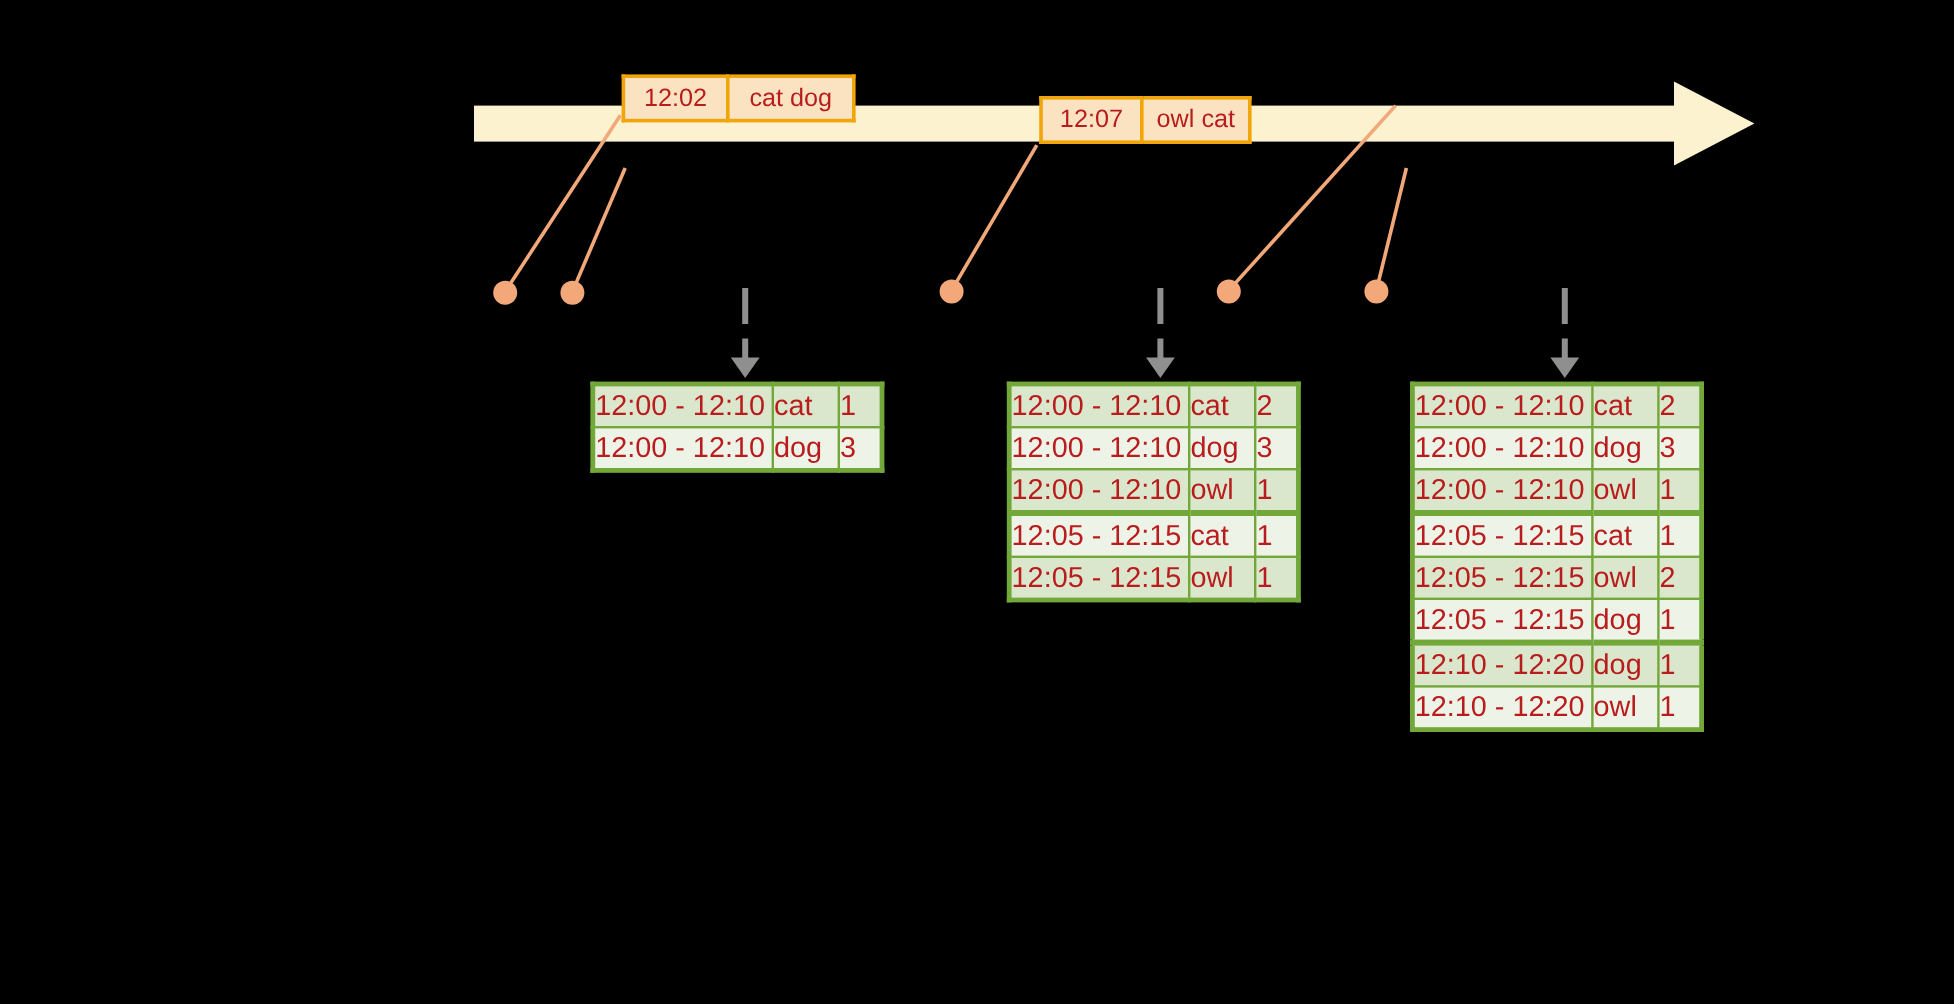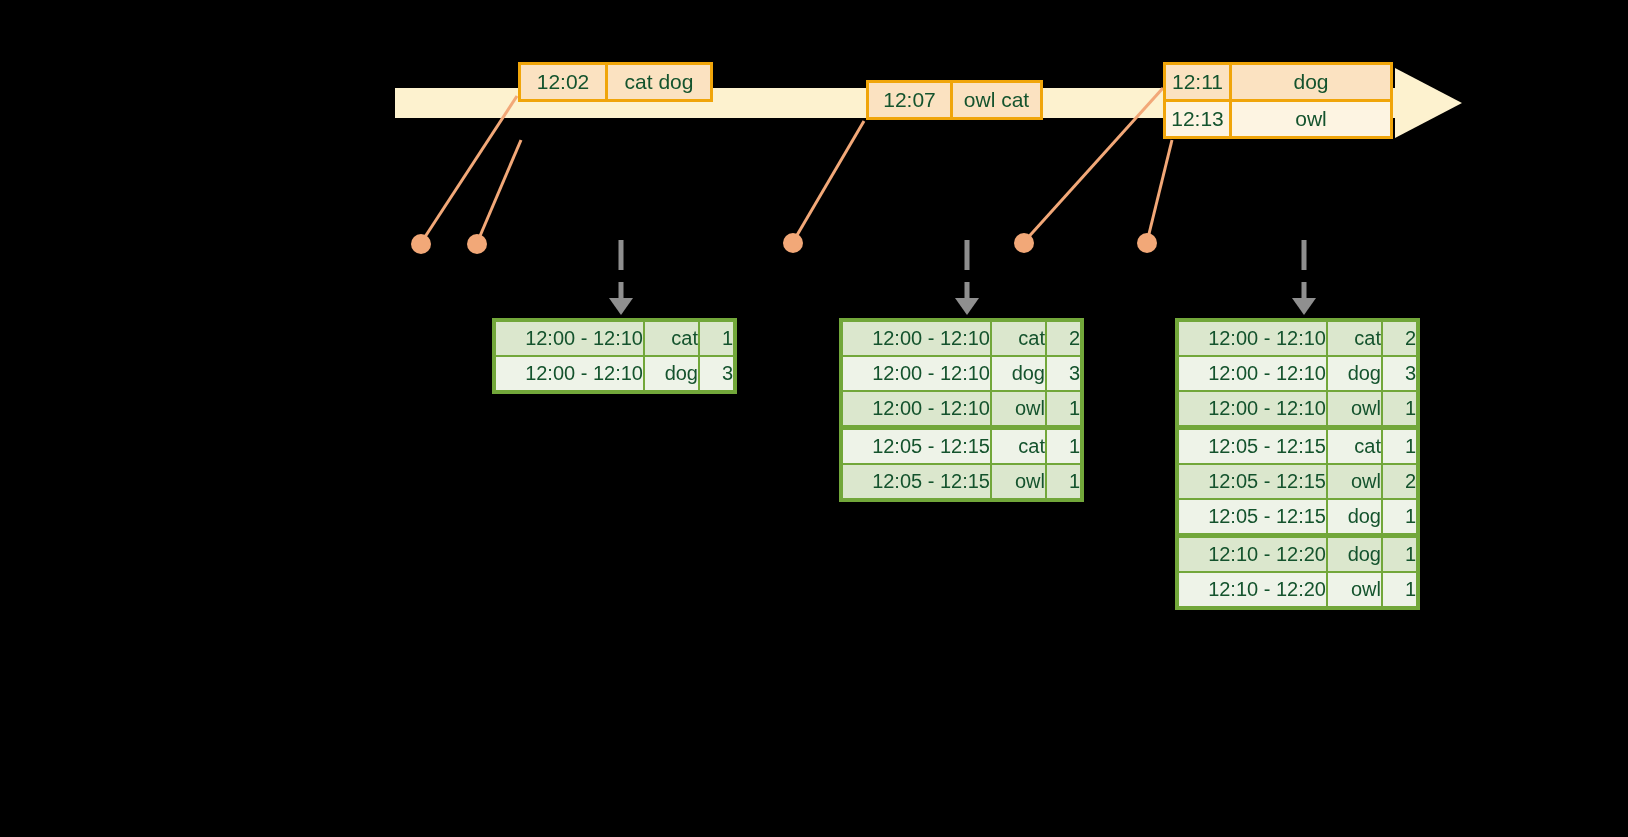--- a/index.html
+++ b/index.html
@@ -1,38 +1,38 @@
 <!DOCTYPE html>
 <html style="--cream: #fdf2cf; --gold: #f0a50a; --peach: #fbe2c1; --peach-light: #fdf4e2; --salmon: #f2a878; --gray: #8f8f8f; --green: #72a73a; --green-dark: #dbe7cd; --green-light: #eef3e8; --text: #3e3e3e;"><head>
 <meta charset="utf-8">
 <style>
   html,body{margin:0;padding:0;background:#000;}
   .stage{position:relative;width:1628px;height:837px;background:#000;overflow:hidden;
-         font-family:"Liberation Sans","DejaVu Sans",sans-serif;color:#14532d;}
+         font-family:"Liberation Sans","DejaVu Sans",sans-serif;color:#b91c1c;}
   svg.overlay{position:absolute;left:0;top:0;}
 
   
   table.event-box{position:absolute;border-collapse:collapse;
                   border:3px solid var(--gold);}
   table.event-box td{border:3px solid var(--gold);text-align:center;
                      font-size:21px;line-height:34px;height:34px;padding:0 4px;}
   table.event-box tr.ev-dark td{background:var(--peach);}
   table.event-box tr.ev-light td{background:var(--peach-light);}
   #event-box-0{left:518px;top:62px;}
   #event-box-1{left:866px;top:80px;}
   #event-box-2{left:1163px;top:62px;}
   #event-box-0 col.c-time{width:87px;}  #event-box-0 col.c-words{width:105px;}
   #event-box-1 col.c-time{width:84px;}  #event-box-1 col.c-words{width:90px;}
   #event-box-2 col.c-time{width:66px;}  #event-box-2 col.c-words{width:161px;}
 
   
   table.result-table{position:absolute;border-collapse:collapse;
                      border:4px solid var(--green);}
-  table.result-table td{border:2px solid var(--green);text-align:right;
-                        font-size:20px;line-height:33px;height:33px;padding:0;}
+  table.result-table td{border:2px solid var(--green);text-align:left;
+                        font-size:24px;line-height:33px;height:33px;padding:0;}
   table.result-table tr.rt-dark td{background:var(--green-dark);}
   table.result-table tr.rt-light td{background:var(--green-light);}
   table.result-table tr.group-start td{border-top:5px solid var(--green);}
   table.result-table col.c-window{width:150px;}
   table.result-table col.c-word{width:55px;}
   table.result-table col.c-count{width:36px;}
   #result-table-0{left:492px;top:318px;}
   #result-table-1{left:839px;top:318px;}
   #result-table-2{left:1175px;top:318px;}
 </style>
@@ -88,36 +88,20 @@
         <col class="c-time">
         <col class="c-words">
       </colgroup>
       <tbody>
         <tr class="ev-dark">
           <td>12:07</td>
           <td>owl cat</td>
         </tr>
       </tbody>
   </table>
-  <table class="event-box" id="event-box-2">
-    <colgroup>
-        <col class="c-time">
-        <col class="c-words">
-      </colgroup>
-      <tbody>
-        <tr class="ev-dark">
-          <td>12:11</td>
-          <td>dog</td>
-        </tr>
-        <tr class="ev-light">
-          <td>12:13</td>
-          <td>owl</td>
-        </tr>
-      </tbody>
-  </table>
 
   <table class="result-table" id="result-table-0">
     <colgroup>
         <col class="c-window">
         <col class="c-word">
         <col class="c-count">
       </colgroup>
       <tbody>
         <tr class="rt-dark">
           <td>12:00 - 12:10</td>

